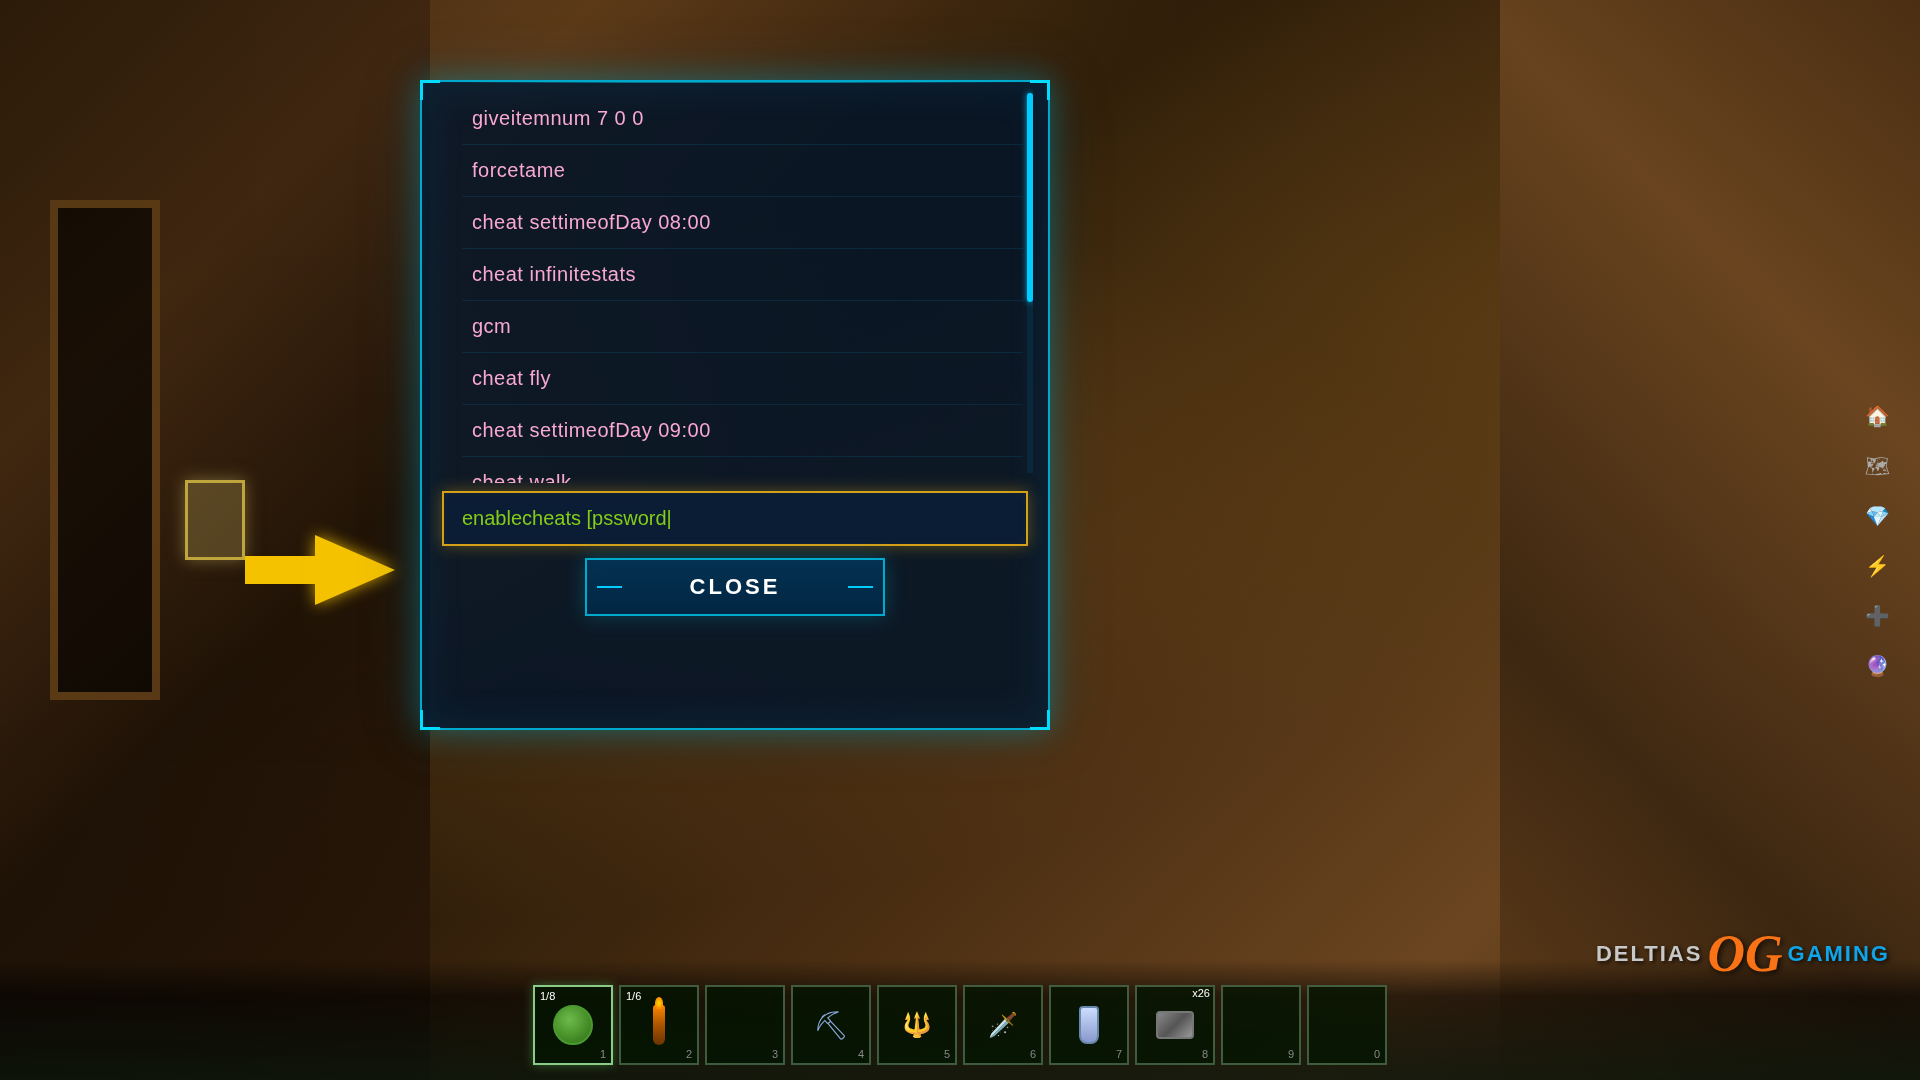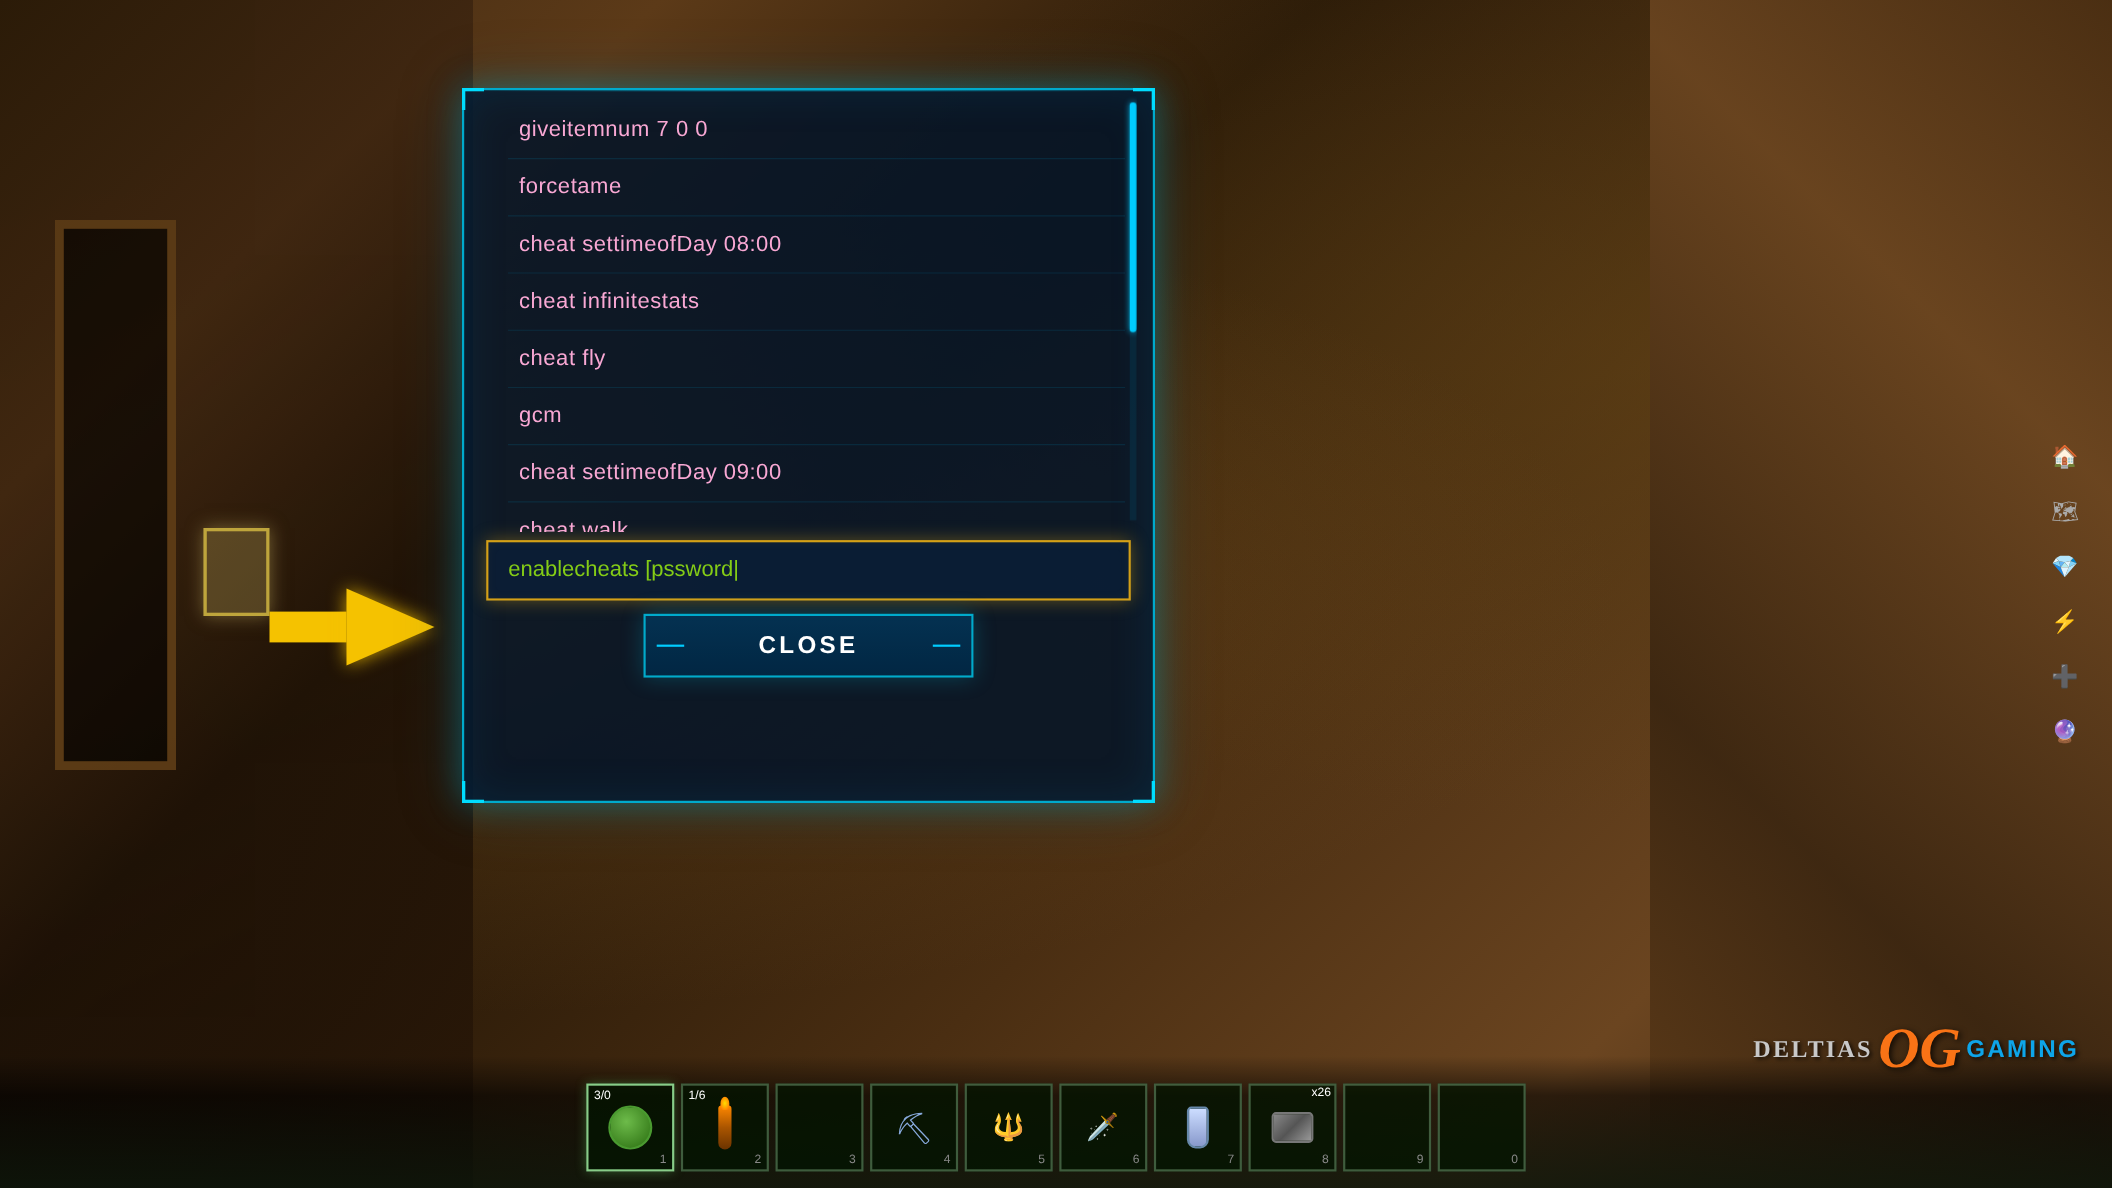--- a/index.html
+++ b/index.html
@@ -333,21 +333,21 @@
     .branding {
       position: absolute;
       bottom: 100px;
       right: 30px;
       display: flex;
       align-items: center;
       gap: 5px;
     }
 
     .brand-text {
-      font-family: Liberation Serif, serif;
+      font-family: Liberation Sans, sans-serif;
       font-size: 22px;
       font-weight: 900;
       color: #c8c8c8;
       letter-spacing: 2px;
       text-transform: uppercase;
       text-shadow: 2px 2px 4px rgba(0,0,0,0.8);
     }
 
     .brand-og {
       font-size: 52px;
@@ -451,22 +451,22 @@
 
   <div class="divider"></div>
 
   <div class="command-list-wrapper">
     <div class="command-list">
 
     <div class="command-item"><span class="command-text">giveitemnum 7 0 0</span></div>
         <div class="command-item"><span class="command-text">forcetame</span></div>
         <div class="command-item"><span class="command-text">cheat settimeofDay 08:00</span></div>
         <div class="command-item"><span class="command-text">cheat infinitestats</span></div>
+        <div class="command-item"><span class="command-text">gcm</span></div>
         <div class="command-item"><span class="command-text">cheat fly</span></div>
-        <div class="command-item"><span class="command-text">gcm</span></div>
         <div class="command-item"><span class="command-text">cheat settimeofDay 09:00</span></div>
         <div class="command-item"><span class="command-text">cheat walk</span></div>
       </div>
     <div class="scrollbar-track">
       <div class="scrollbar-thumb"></div>
     </div>
   </div>
 
   <div class="input-area">
     <input type="text" class="command-input" value="enablecheats [pssword|" style="">
@@ -475,21 +475,21 @@
   <div class="close-btn-wrapper">
     <button class="close-button">CLOSE</button>
   </div>
 </div>
 
 <div class="hud-bar">
   <div class="hotbar-slot active">
     <div class="slot-icon">
       <div class="item-green-circle"></div>
     </div>
-    <span class="slot-count">3/0</span>
+    <span class="slot-count">1/8</span>
     <span class="slot-number">1</span>
   </div>
   <div class="hotbar-slot">
     <div class="slot-icon">
       <div class="item-torch"></div>
     </div>
     <span class="slot-count">1/6</span>
     <span class="slot-number">2</span>
   </div>
   <div class="hotbar-slot">

